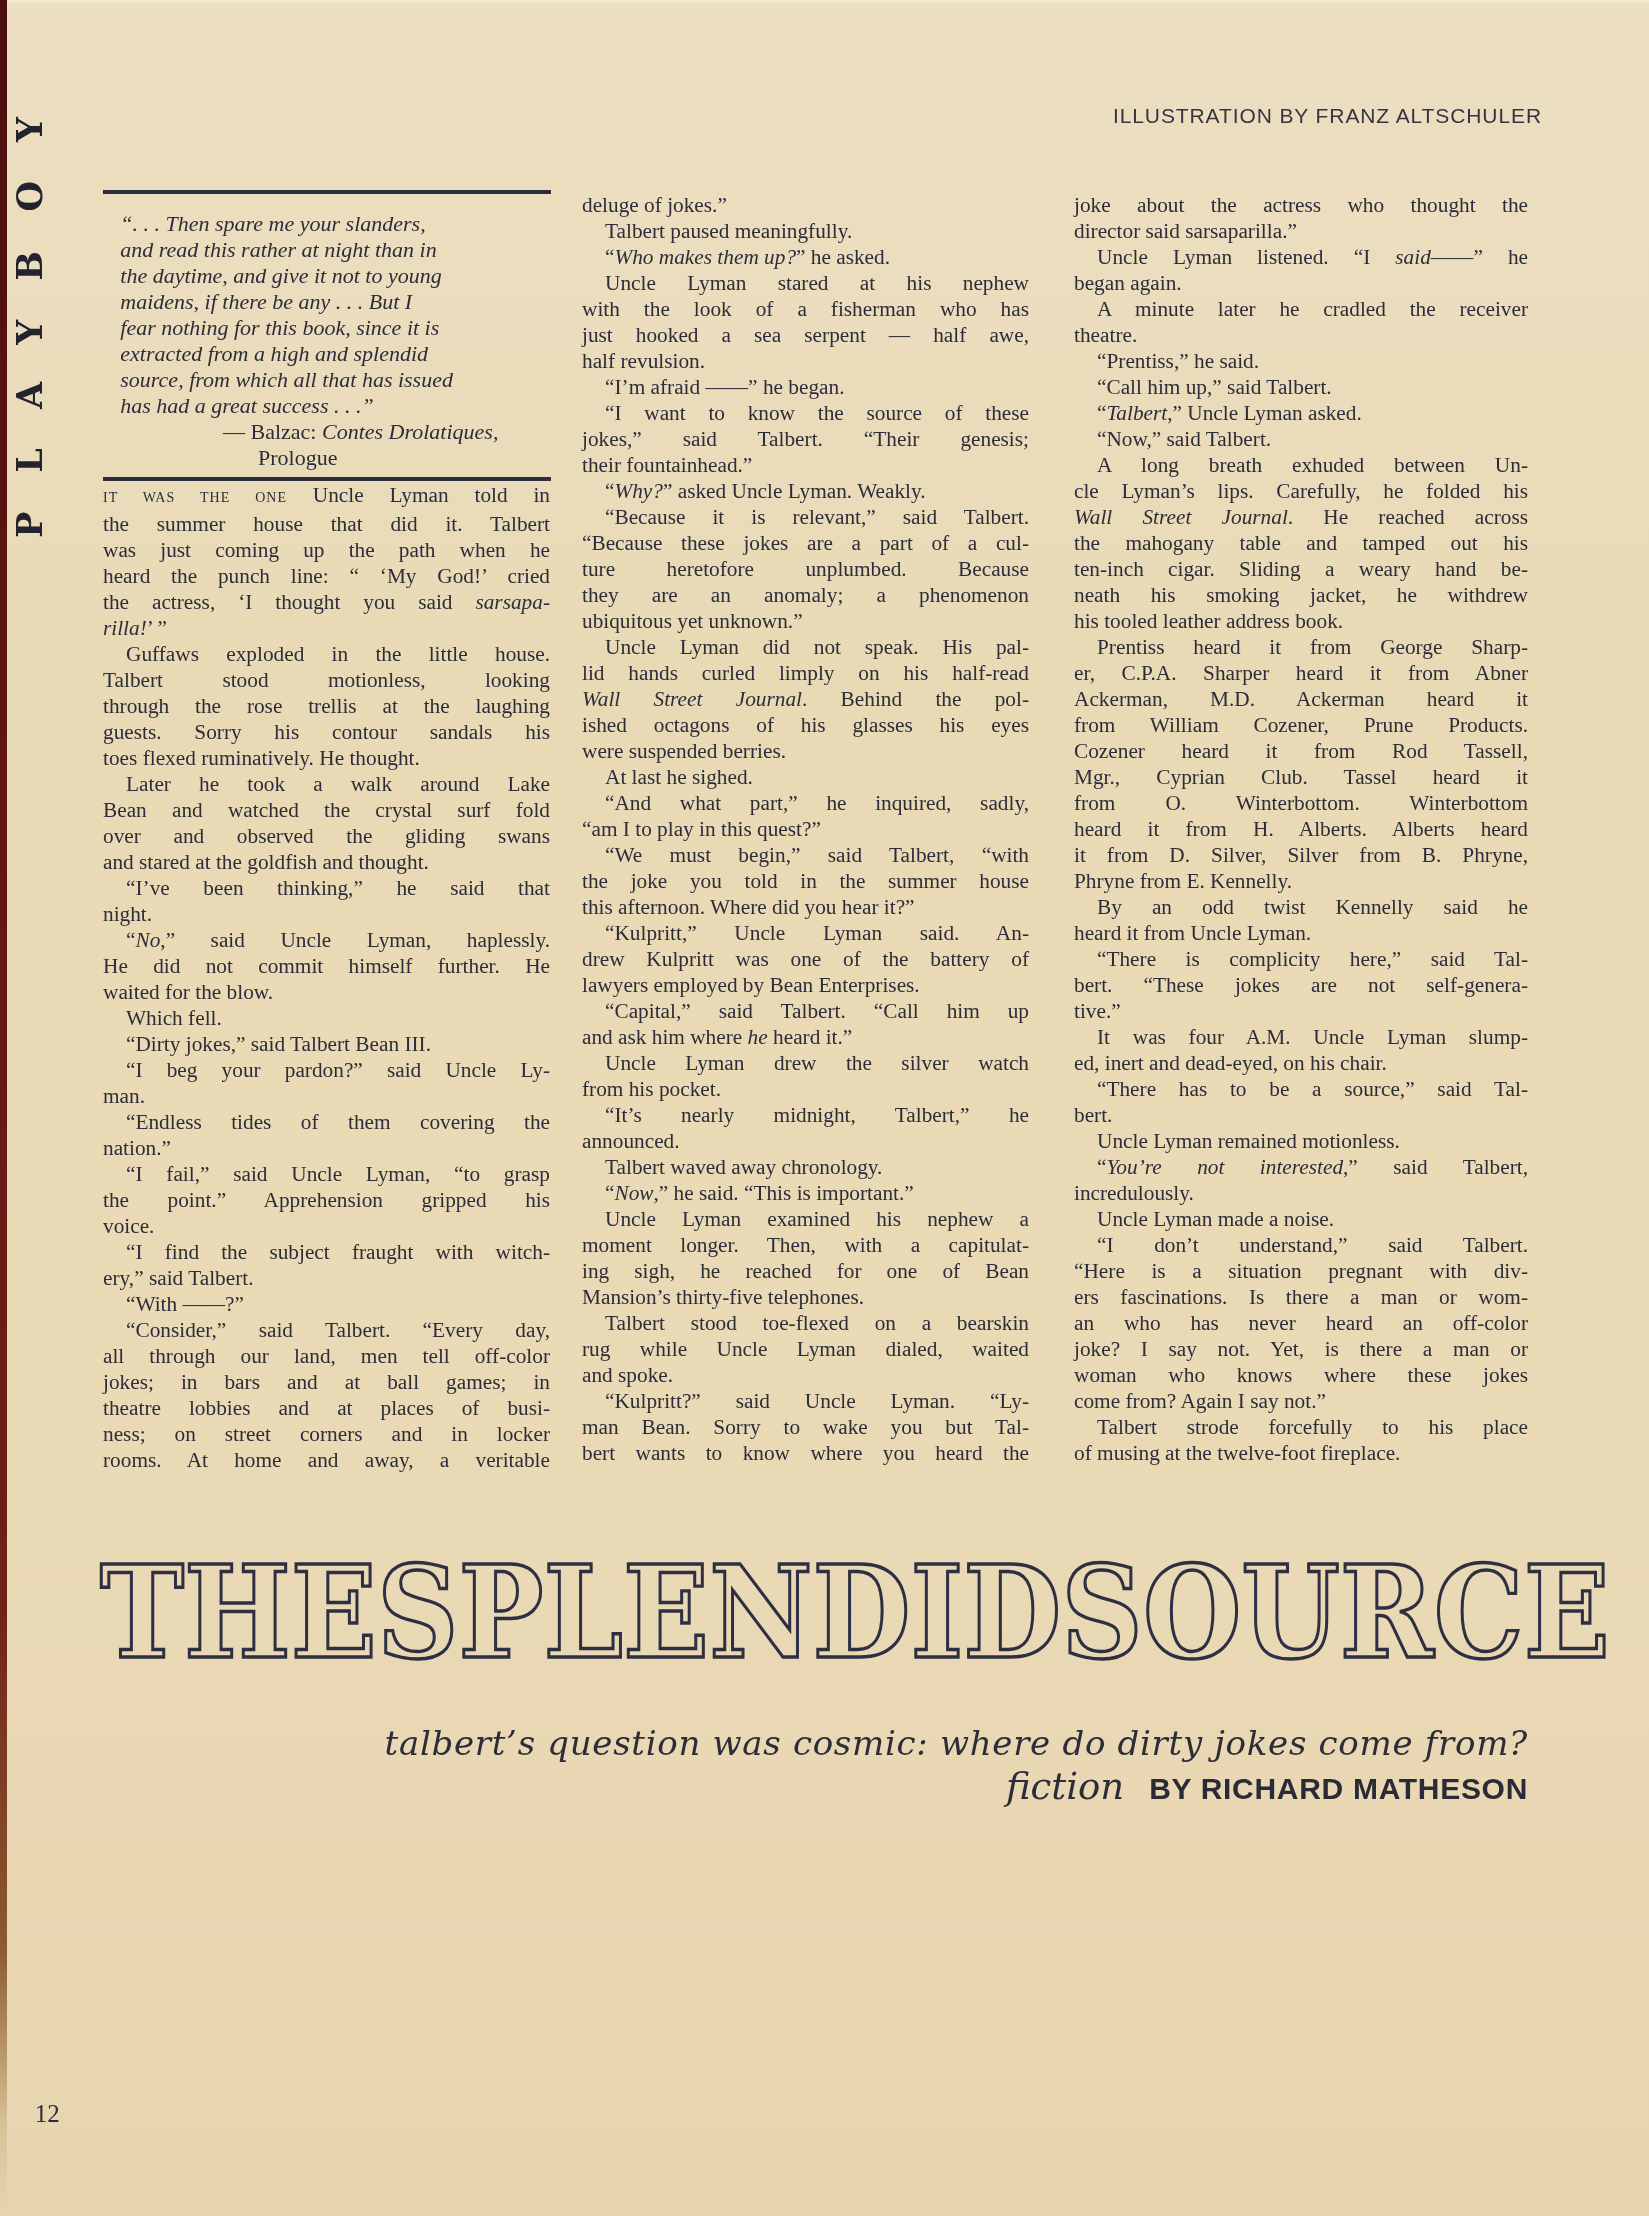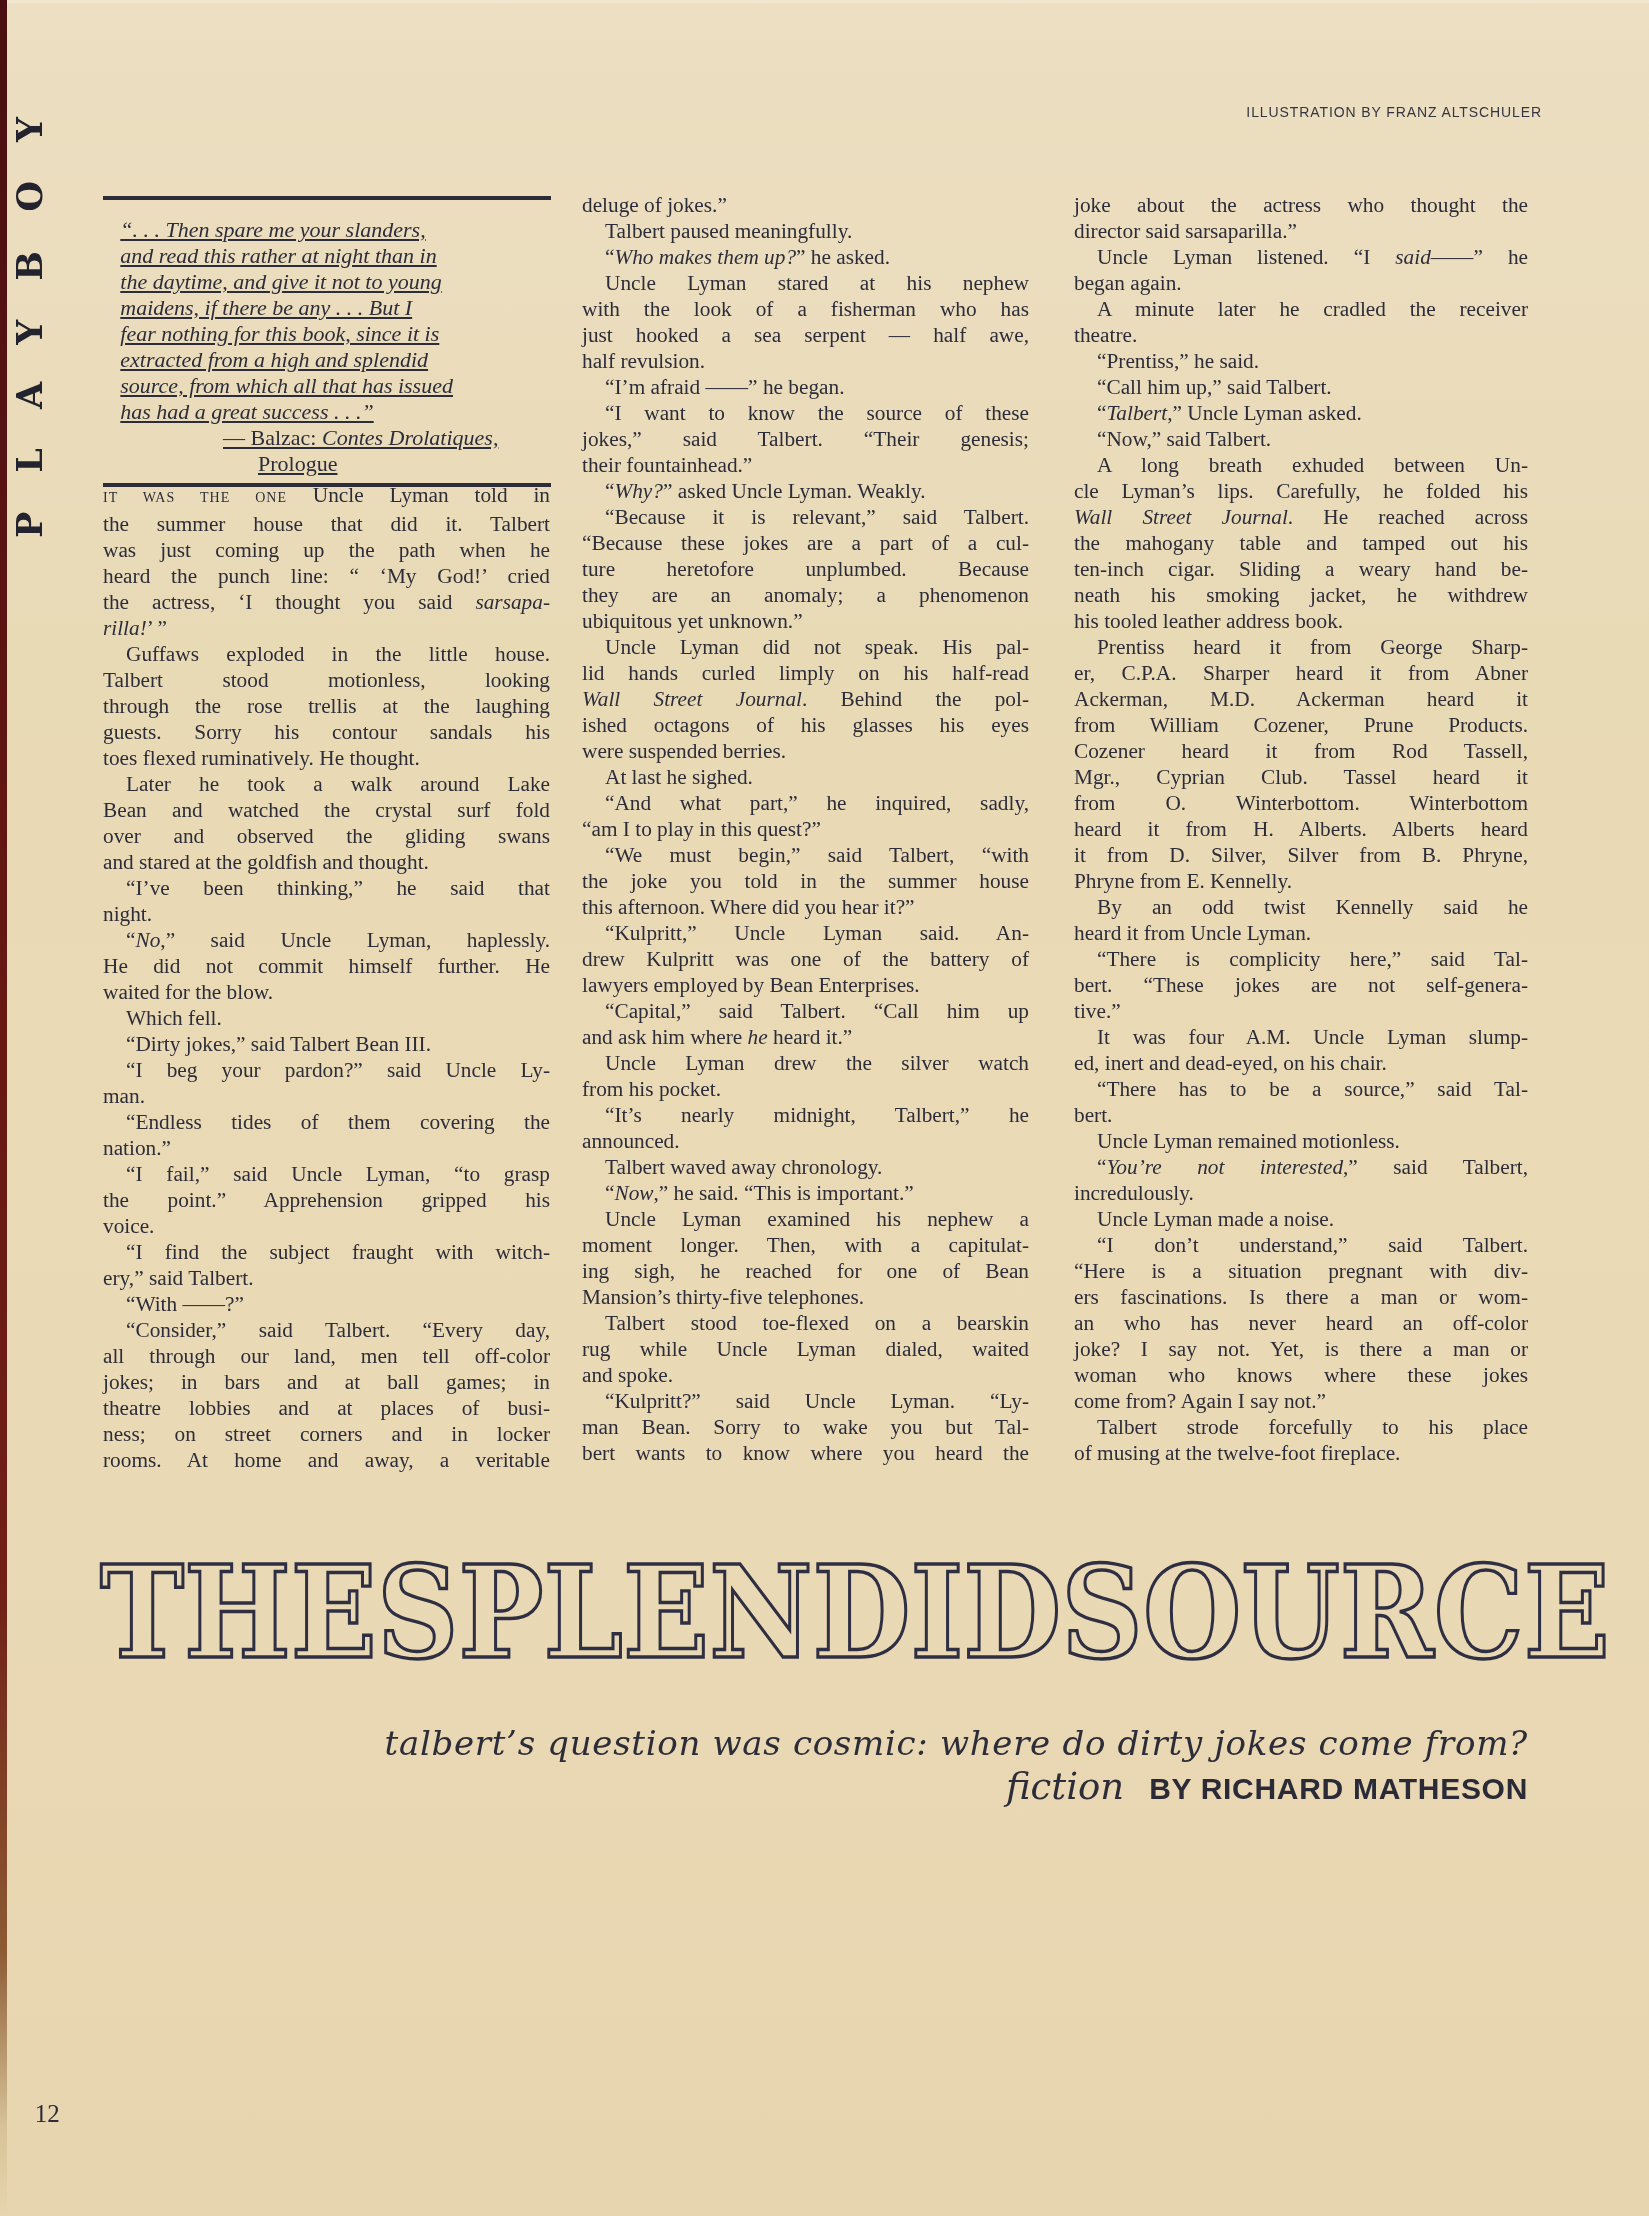--- a/index.html
+++ b/index.html
@@ -24,28 +24,28 @@
     transform:rotate(-90deg);transform-origin:top left;
     font-family:"DejaVu Serif",serif;font-weight:bold;
     font-size:35px;letter-spacing:39px;color:#23232f;
     white-space:nowrap;
   }
 
   
   .illo-credit{
     position:absolute;top:104px;right:107px;
     font-family:"Liberation Sans",sans-serif;
-    font-size:14px;letter-spacing:0.9px;color:#35353f;
+    font-size:21px;letter-spacing:0.9px;color:#35353f;
   }
 
   
   .epigraph{
-    position:absolute;left:103px;top:196px;width:448px;
+    position:absolute;left:103px;top:190px;width:448px;
     border-top:4.7px solid #2d2d3a;border-bottom:4.7px solid #2d2d3a;
-    padding:16.7px 0 6.7px 0;box-sizing:border-box;text-decoration:underline;
+    padding:16.7px 0 6.7px 0;box-sizing:border-box;
   }
   .ep-line{
     font-style:italic;font-size:22px;line-height:26px;
     padding-left:17.3px;color:#2d2d3a;
   }
   .ep-attr{font-size:22px;line-height:26px;padding-left:120px;}
   .ep-attr i{font-style:italic;}
   .ep-attr2{font-size:22px;line-height:26px;padding-left:155px;}
 
   

